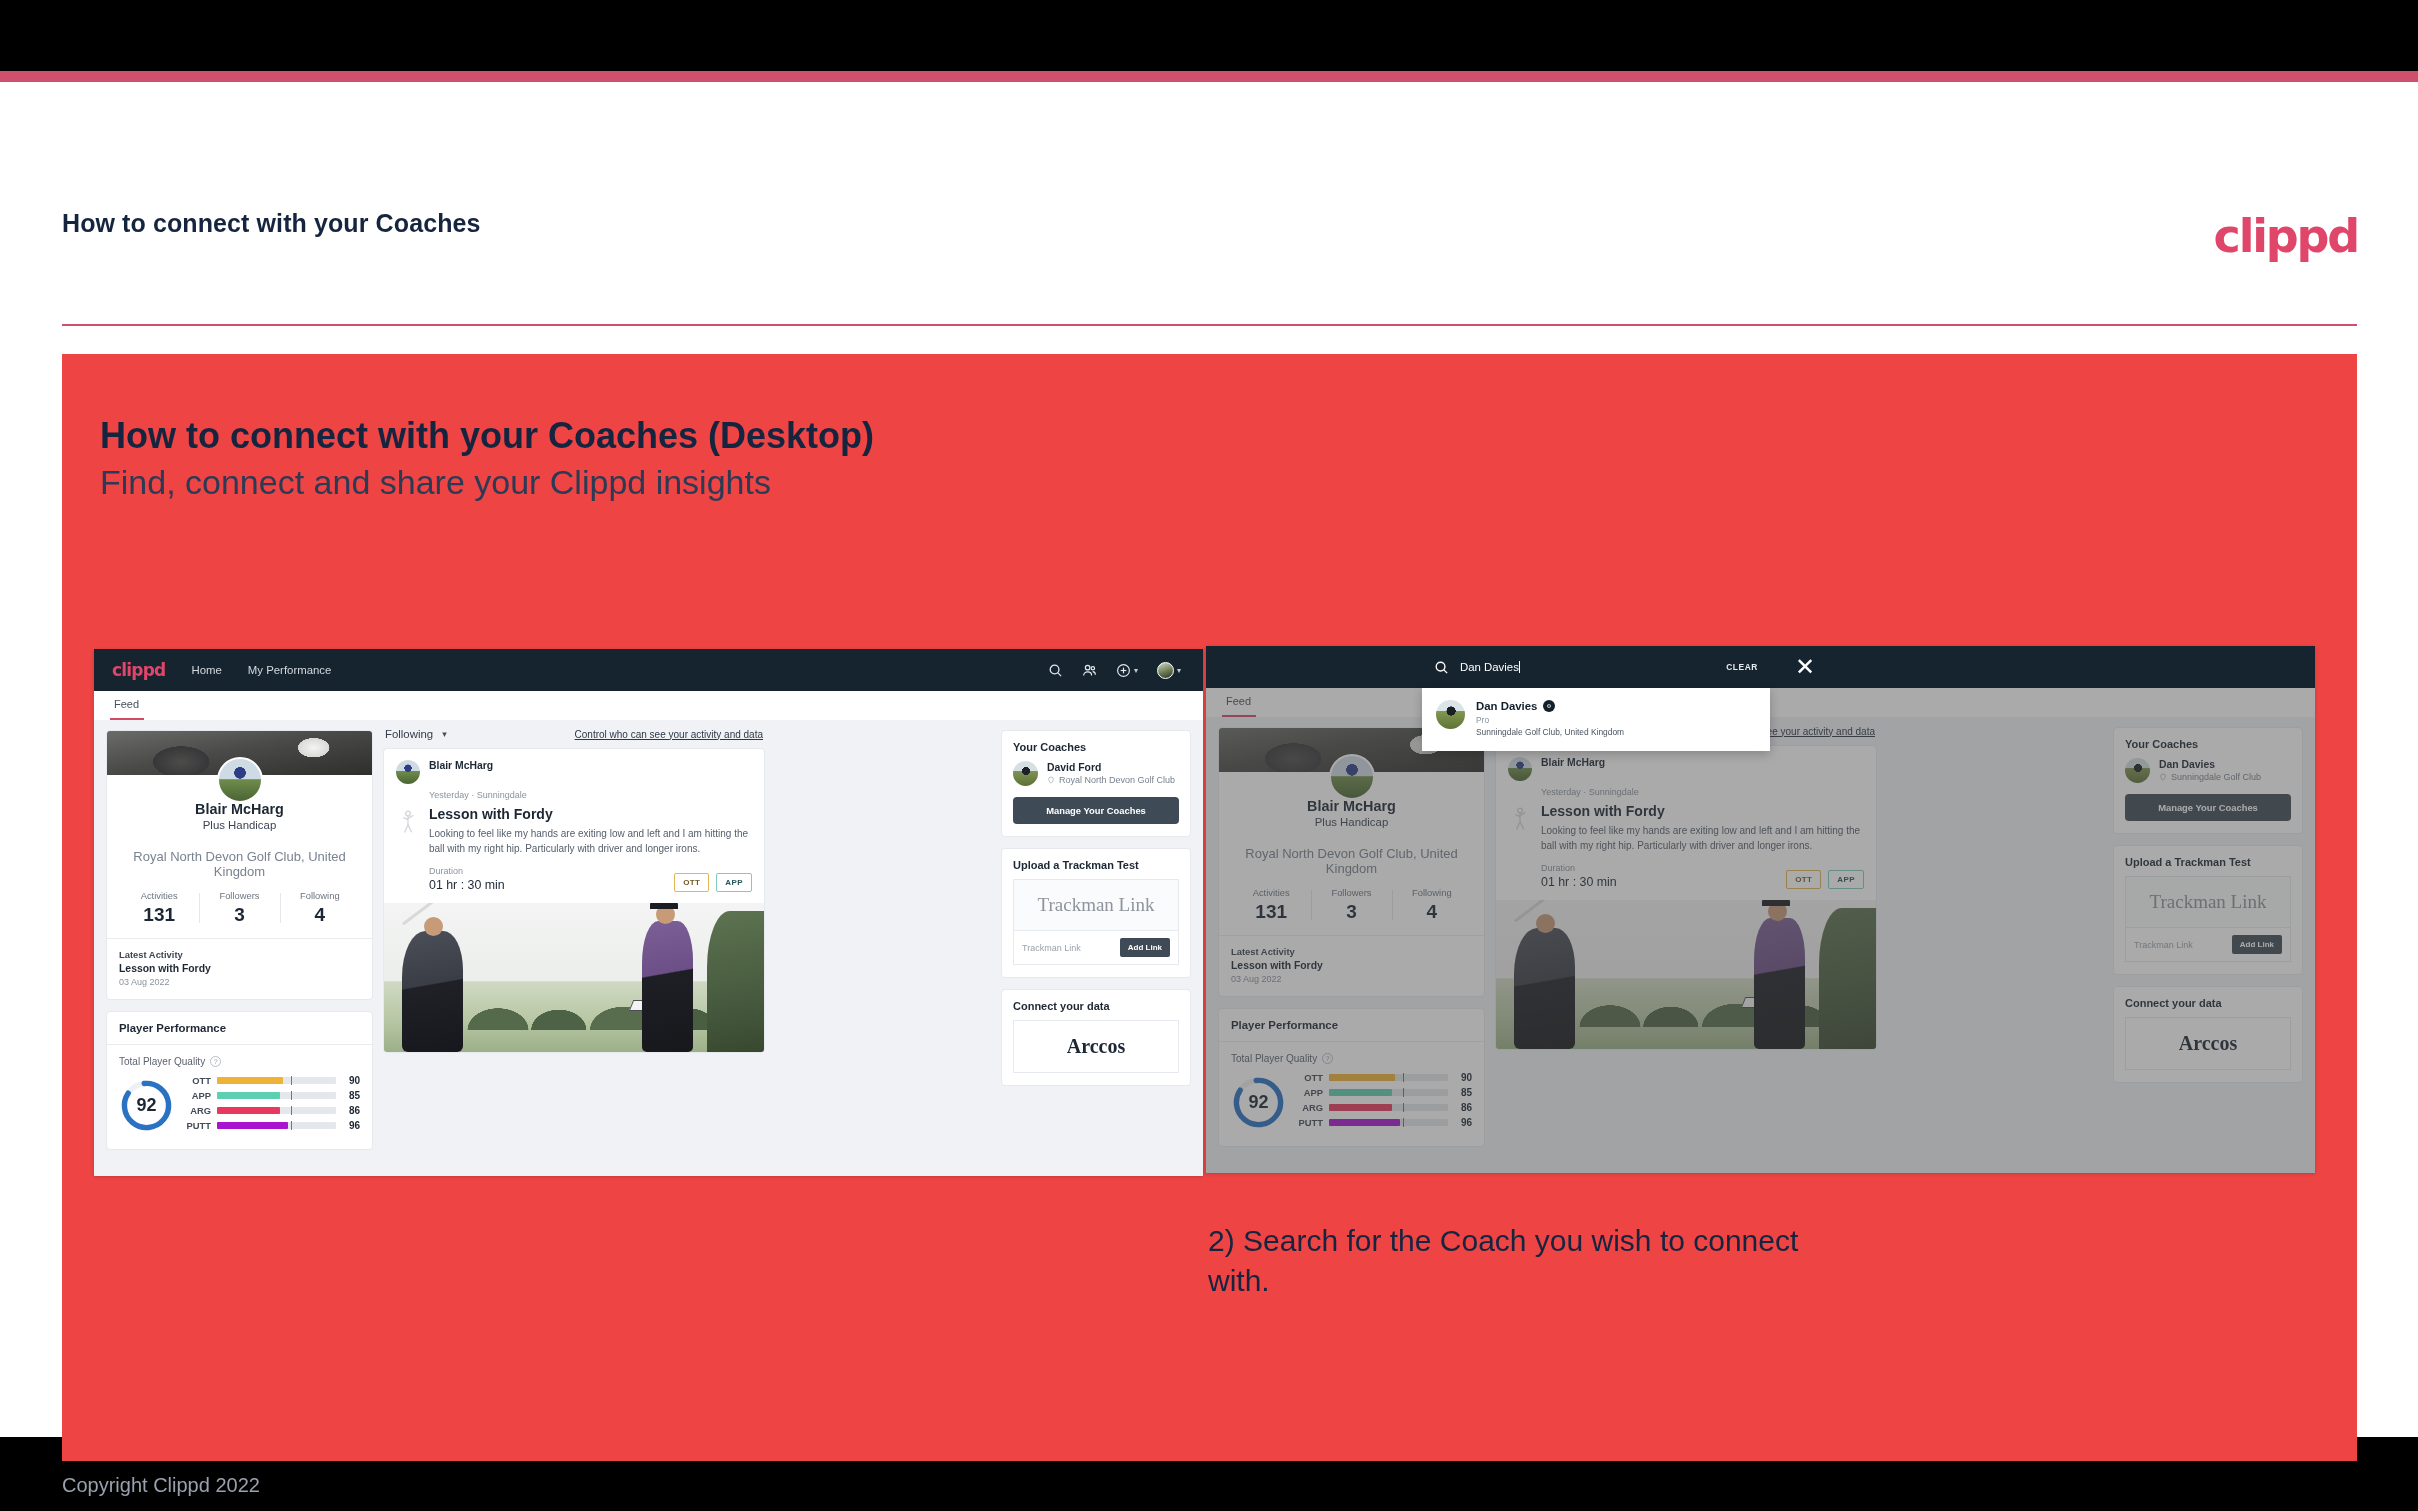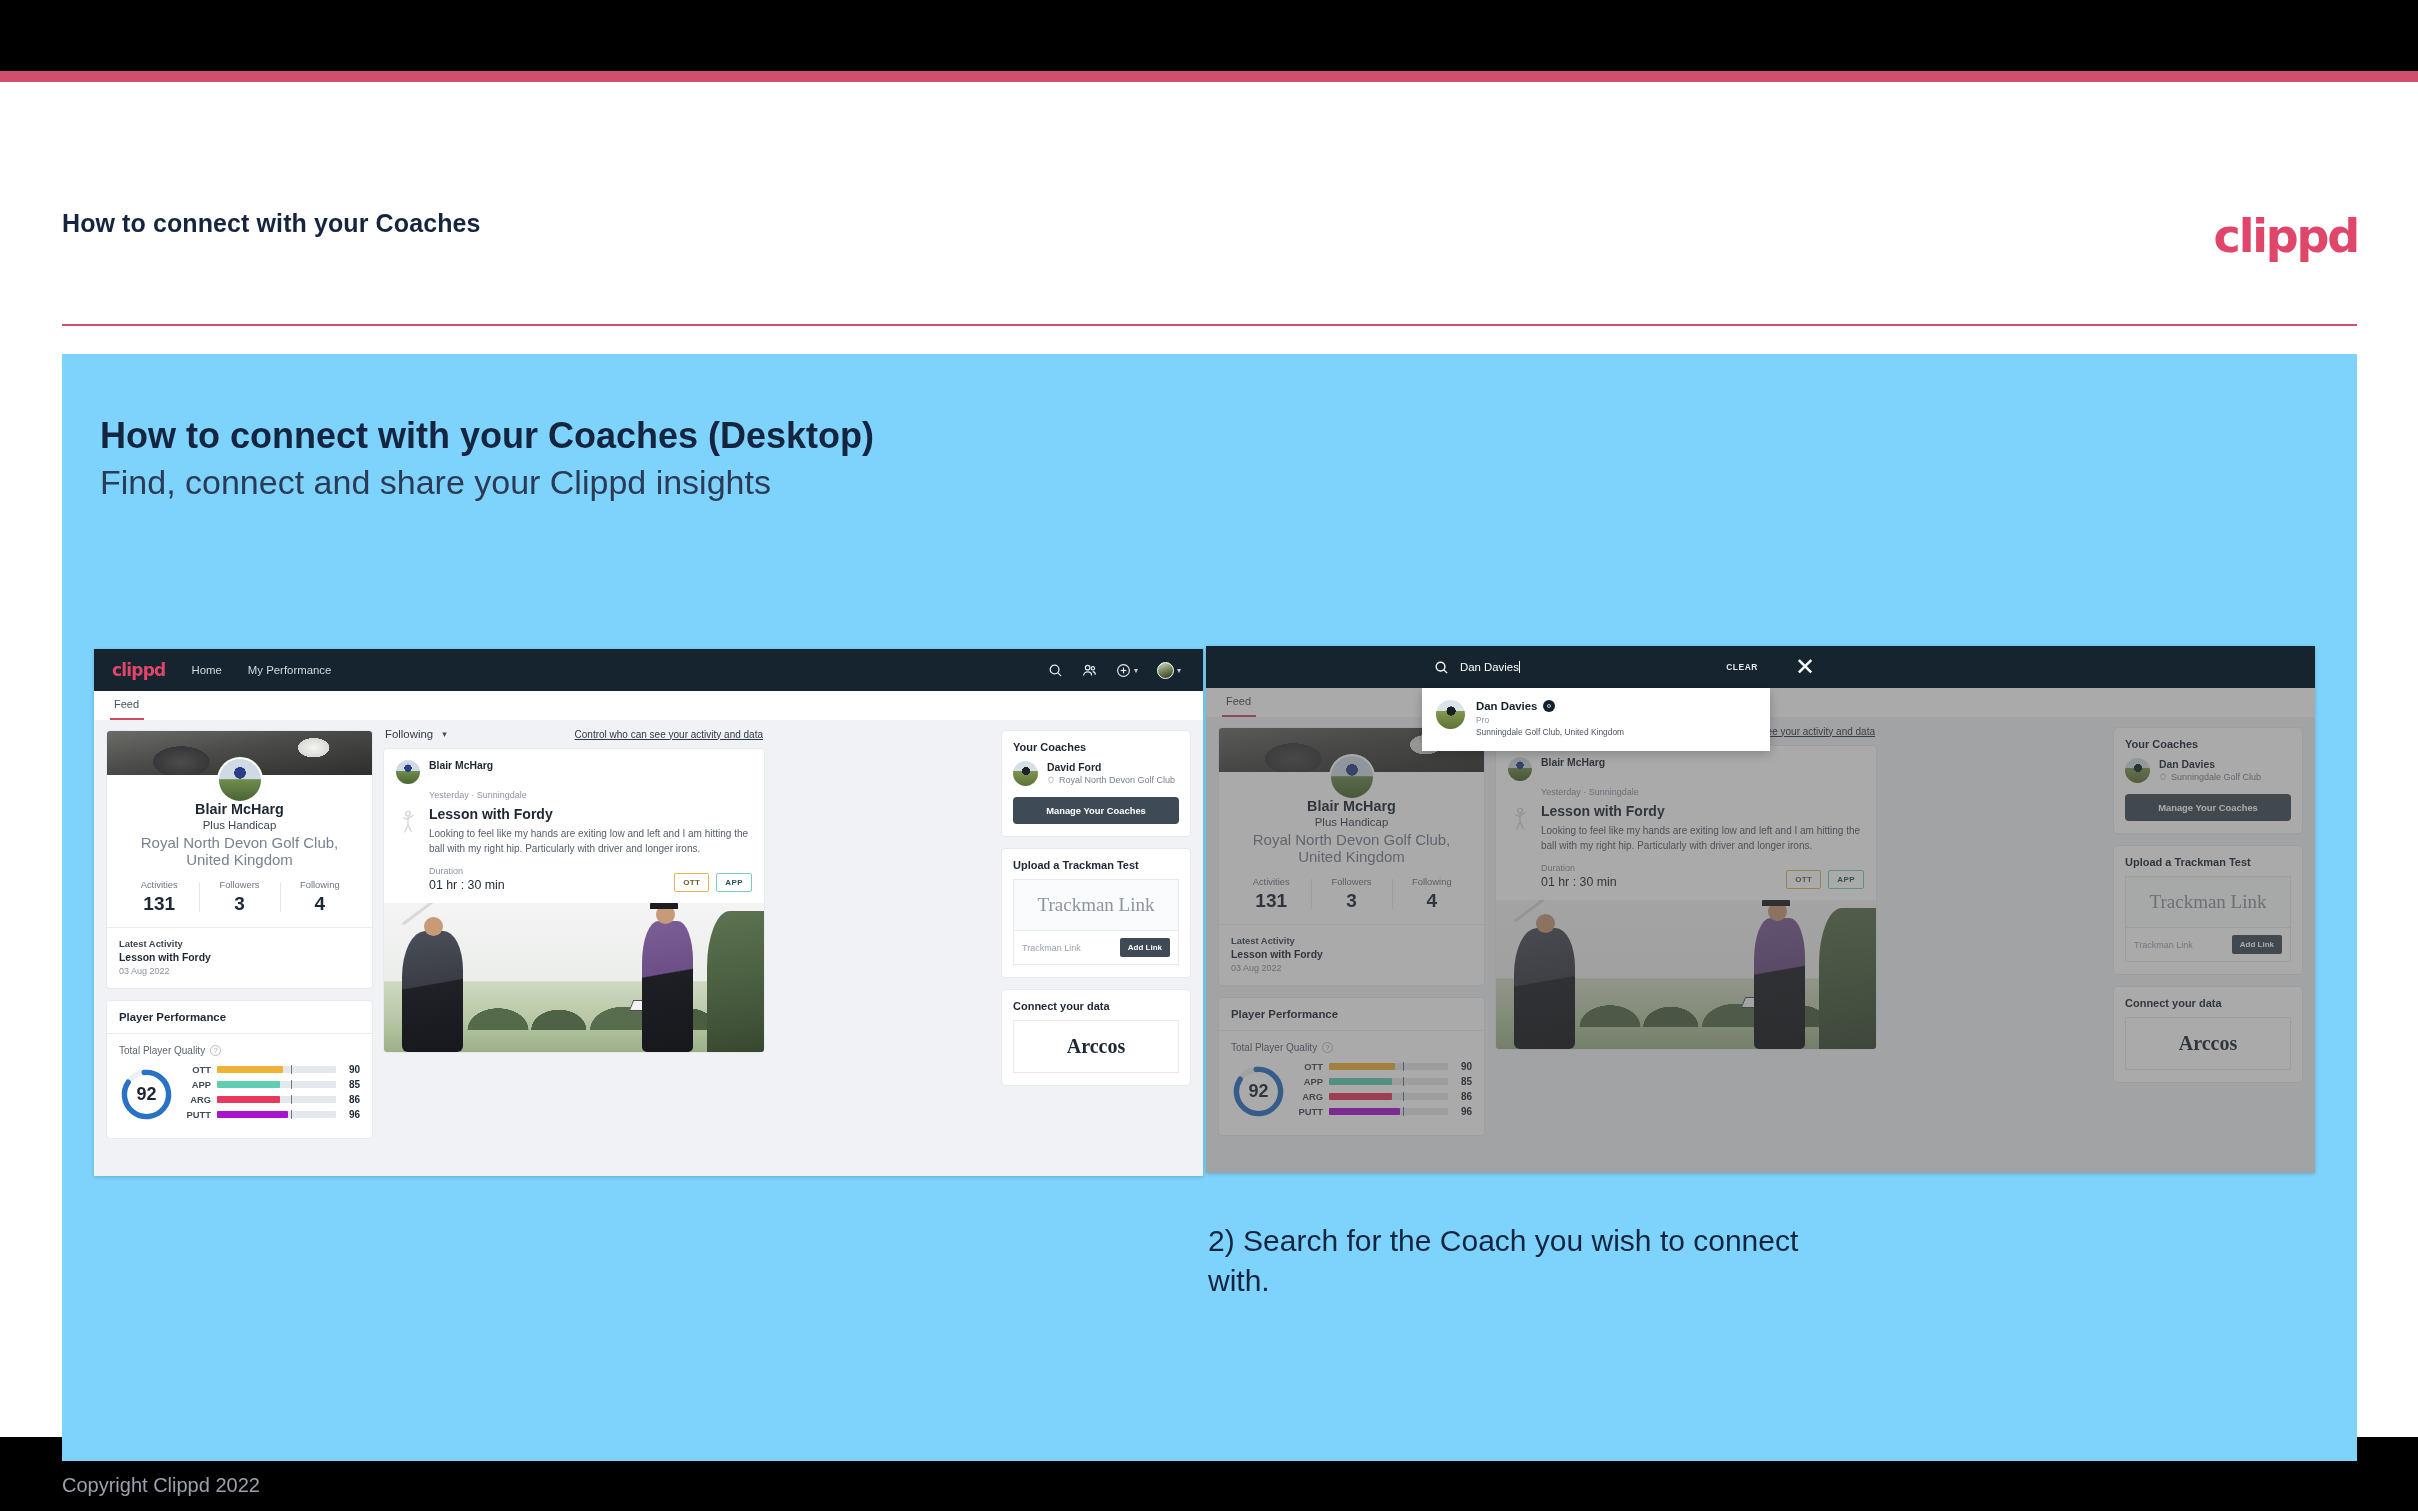--- a/index.html
+++ b/index.html
@@ -104,21 +104,21 @@
   .avatar-big {
     position:absolute; left:50%; top:26px; transform:translateX(-50%);
     width:46px; height:46px; border-radius:50%; border:2px solid #fff;
     background:
       radial-gradient(circle at 50% 33%, #2d3d85 0%, #2d3d85 16%, rgba(0,0,0,0) 17%),
       linear-gradient(180deg,#cfdbe4 0%,#cfdbe4 48%, #6f8c4c 49%, #4b6434 100%);
   }
   .prof-pad { padding:26px 12px 12px; text-align:center; }
   .prof-name { font-size:14.4px; font-weight:700; color:#1d2734; }
   .prof-sub  { font-size:11.4px; color:#3d4category; color:#3a4452; margin-top:2px; }
-  .prof-club { font-size:15px; color:#79828f; margin-top:3px; }
+  .prof-club { font-size:13px; color:#79828f; margin-top:18px; }
   .stats { display:flex; margin-top:11px; }
   .stat { flex:1; text-align:center; position:relative; }
   .stat + .stat::before {
     content:""; position:absolute; left:0; top:3px; bottom:3px; width:1px; background:#e4e7eb;
   }
   .stat-lbl { font-size:9.4px; color:#6d7682; }
   .stat-val { font-size:19px; font-weight:700; color:#1d2734; margin-top:3px; }
   .latest { border-top:1px solid #e9ecef; padding:10px 12px 12px; }
   .lat-lbl { font-size:9.4px; font-weight:700; color:#3d4653; }
   .lat-title { font-size:10.4px; font-weight:700; color:#1d2734; margin-top:3px; }
@@ -303,21 +303,21 @@
   <div class="letterbox-top"></div>
   <div class="brand-stripe" style="background: rgb(207, 79, 109);"></div>
   <div class="letterbox-bottom"></div>
 
   <div class="slide">
 
     <div class="slide-header-title">How to connect with your Coaches</div>
     <div class="logo" style="color: rgb(224, 69, 106);">clippd</div>
     <div class="header-rule" style="background: rgb(207, 79, 109);"></div>
 
-    <div class="body-panel" style="background: #7dd3fc;">
+    <div class="body-panel" style="background: #ef4444;">
 
       <div class="heading-block">
         <div class="h1">How to connect with your Coaches (Desktop)</div>
         <div class="h2">Find, connect and share your Clippd insights</div>
       </div>
 
       <div class="app-shot" style="left:32px; top:295px; width:1109px; height:527px;">
 
         <div class="app-nav">
           <div class="nav-logo" style="color: rgb(224, 69, 106);">clippd</div>

